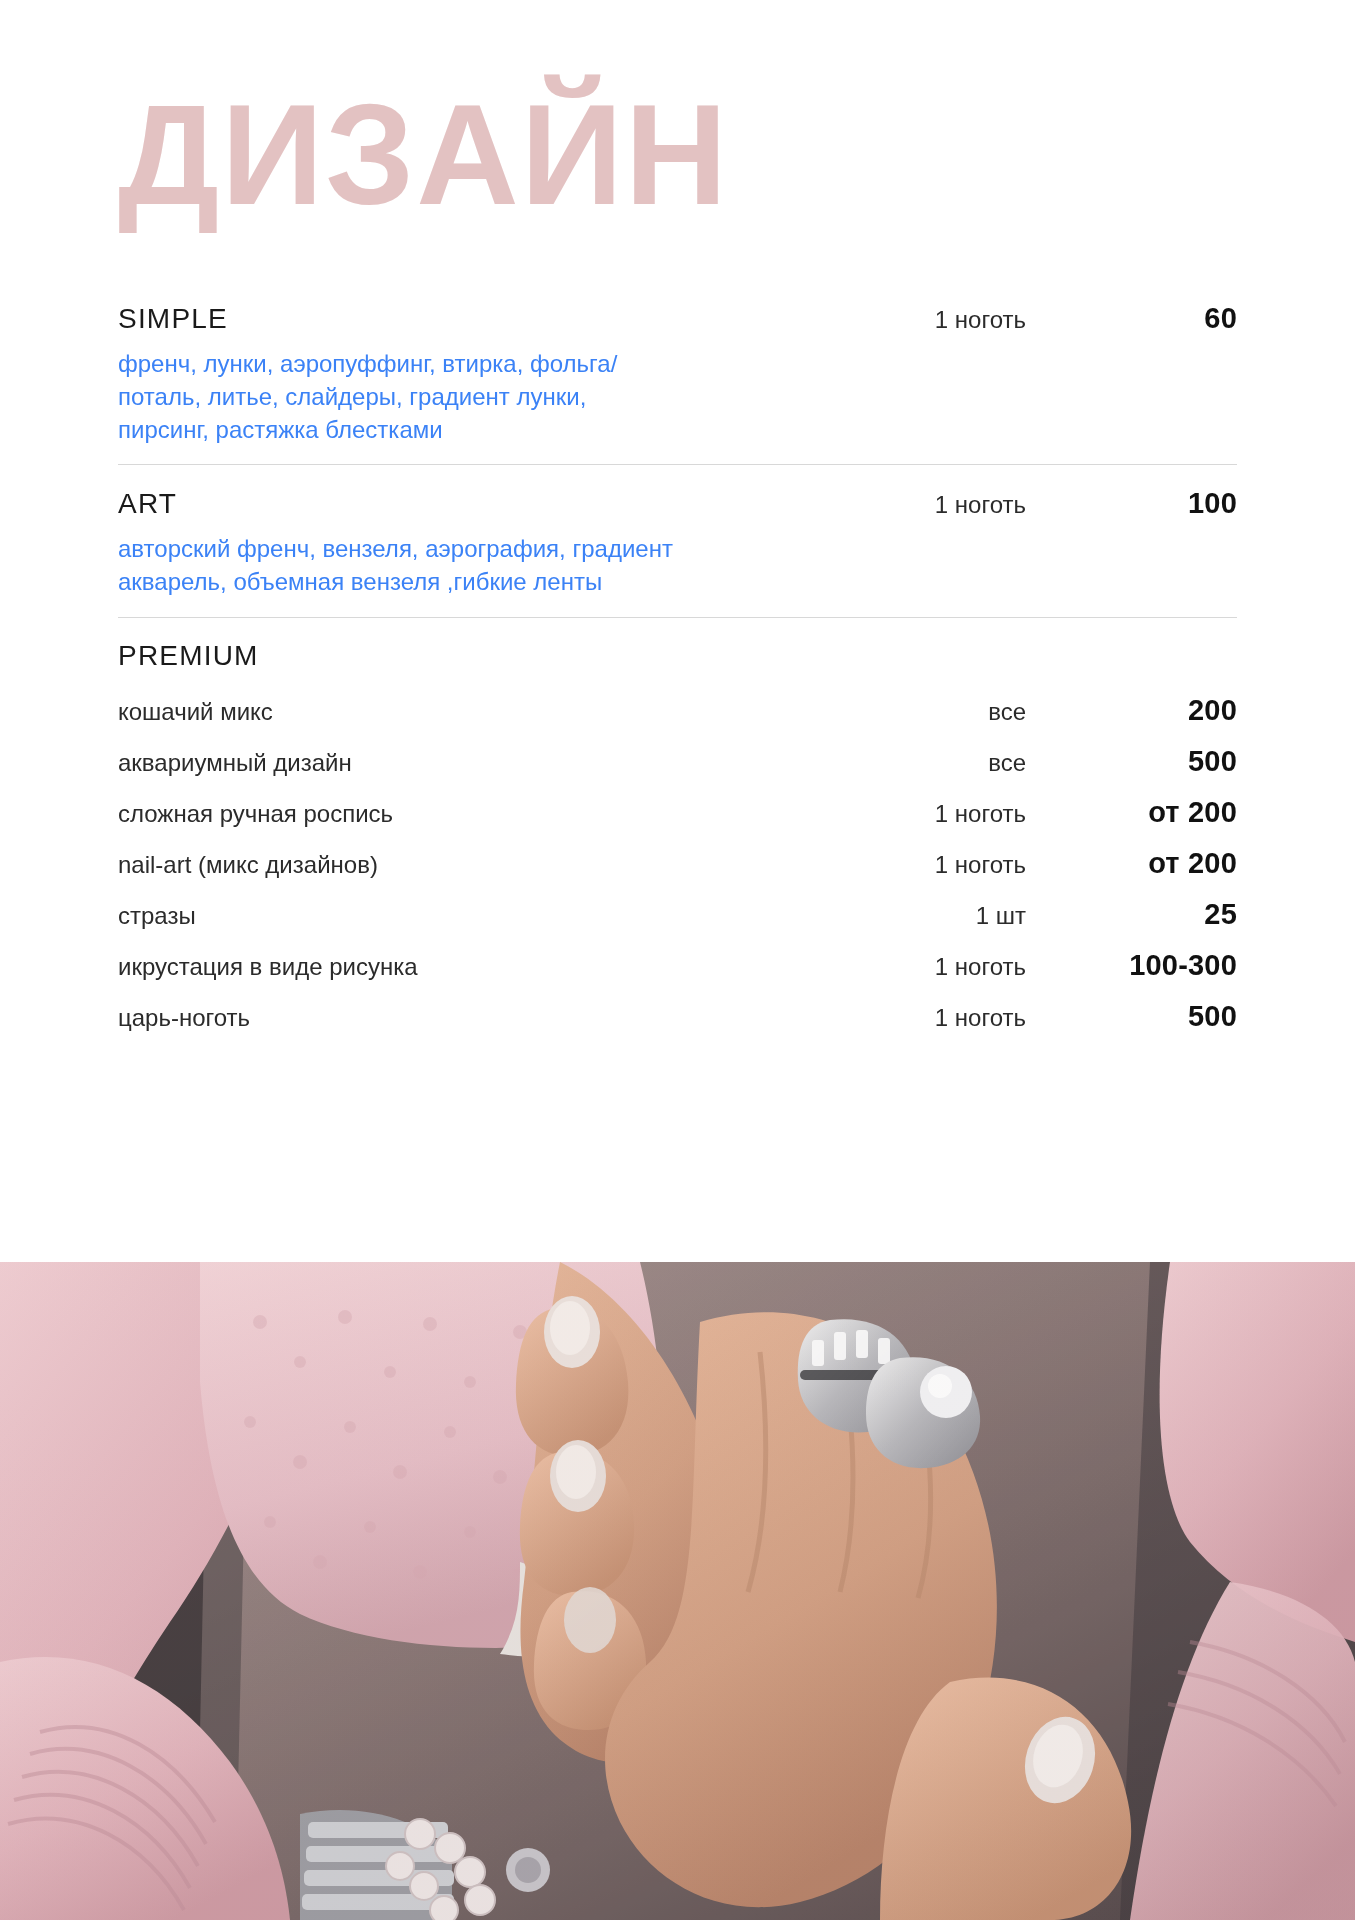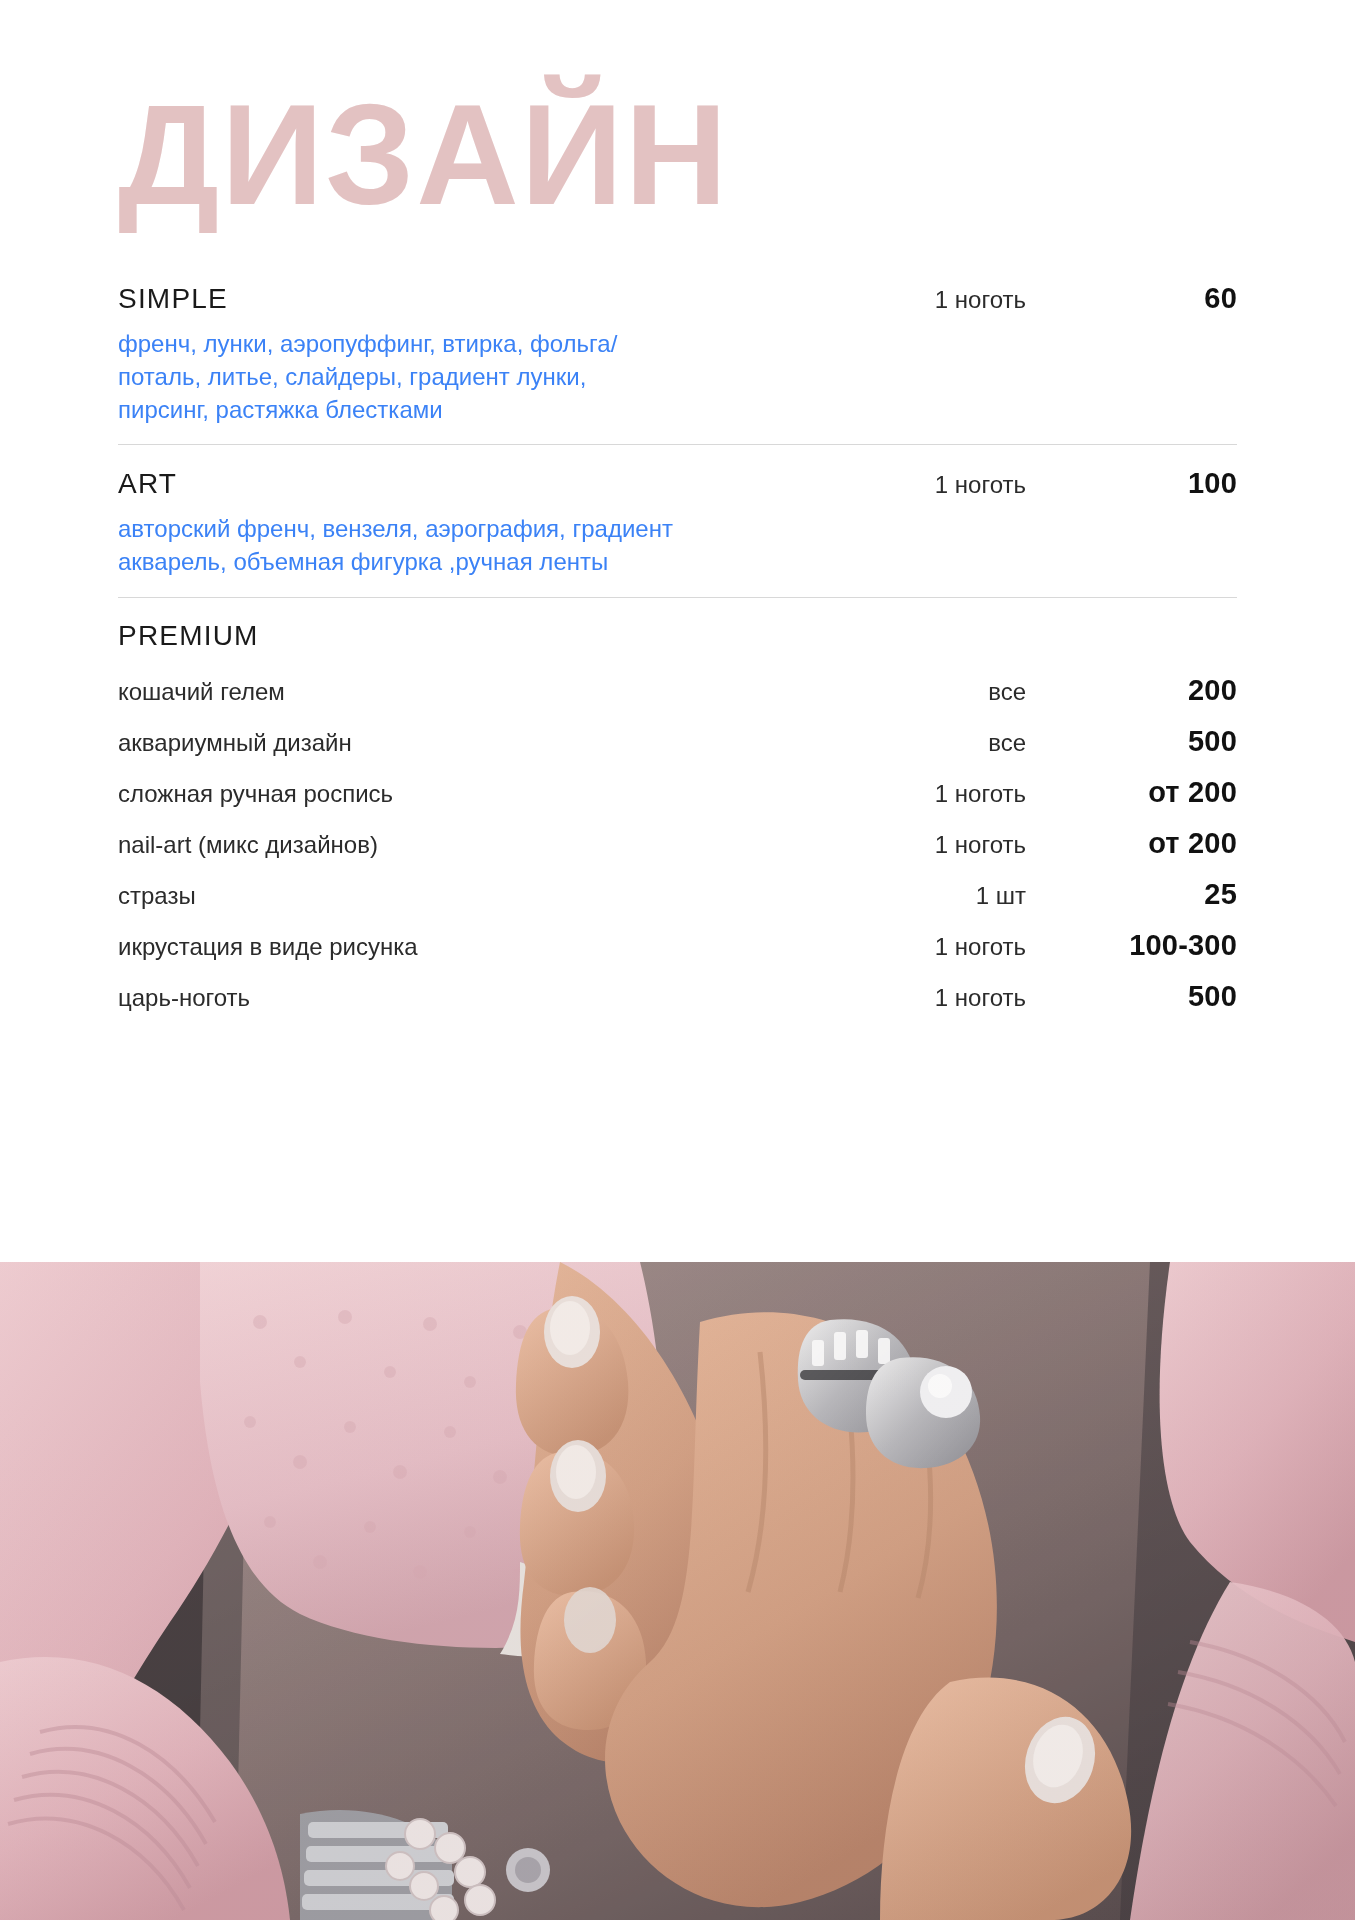--- a/index.html
+++ b/index.html
@@ -34,21 +34,21 @@
     line-height: 1;
     font-weight: 700;
     letter-spacing: 2px;
     color: #e3c2c2;
     margin: 84px 0 11px 0;
     padding: 0;
     text-transform: uppercase;
   }
 
   .menu {
-    margin-top: 56px;
+    margin-top: 76px;
   }
 
   .section {
     padding-bottom: 18px;
   }
   .section.divided {
     border-bottom: 1px solid #d8d8d8;
     margin-bottom: 22px;
   }
 
@@ -147,29 +147,29 @@
       </div>
 
       <div class="section divided">
         <div class="row">
           <div class="col-name group-title">ART</div>
           <div class="col-unit">1 ноготь</div>
           <div class="col-price">100</div>
         </div>
         <div class="desc">
           <div>авторский френч, вензеля, аэрография, градиент</div>
-          <div>акварель, объемная фигурка ,ручная ленты</div>
+          <div>акварель, объемная вензеля ,гибкие ленты</div>
         </div>
       </div>
 
       <div class="section">
         <div class="premium-head group-title">PREMIUM</div>
 
         <div class="p-row">
-          <div class="col-name">кошачий гелем</div>
+          <div class="col-name">кошачий микс</div>
           <div class="col-unit">все</div>
           <div class="col-price">200</div>
         </div>
 
         <div class="p-row">
           <div class="col-name">аквариумный дизайн</div>
           <div class="col-unit">все</div>
           <div class="col-price">500</div>
         </div>
 

